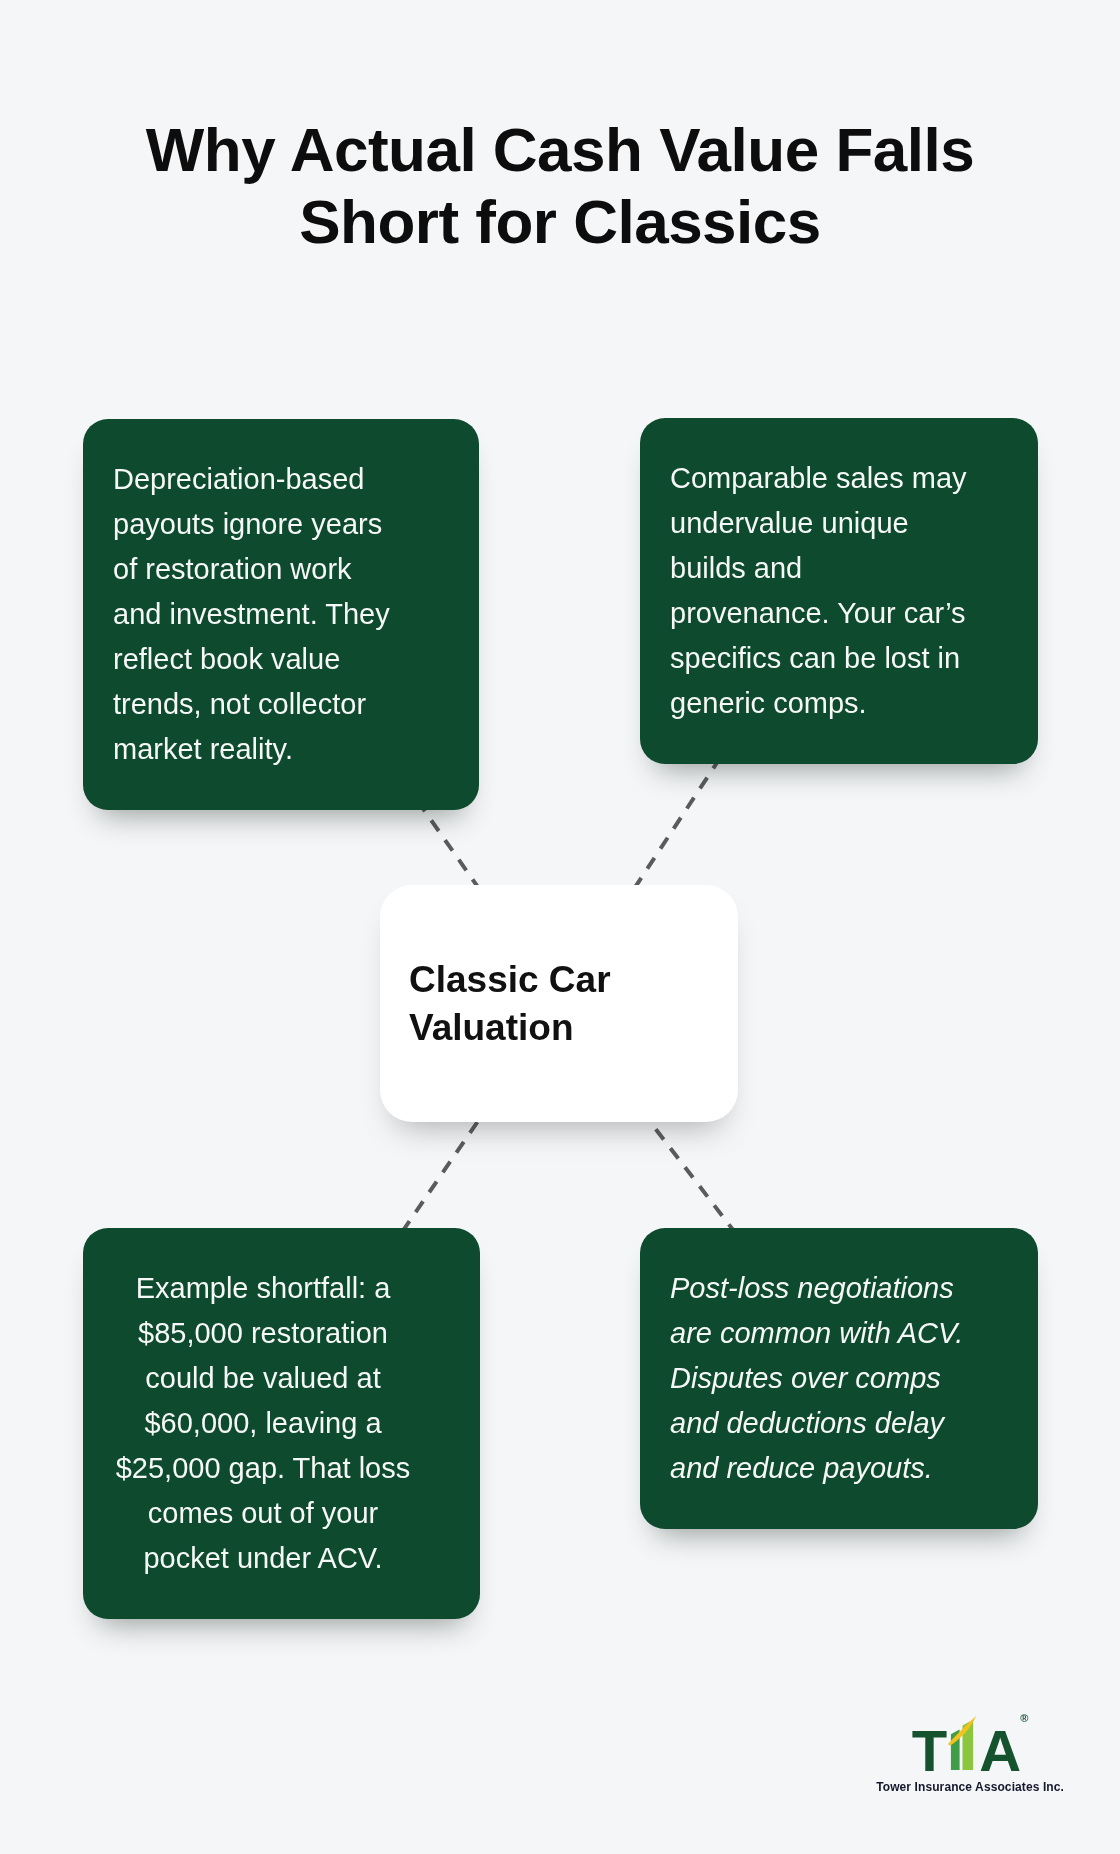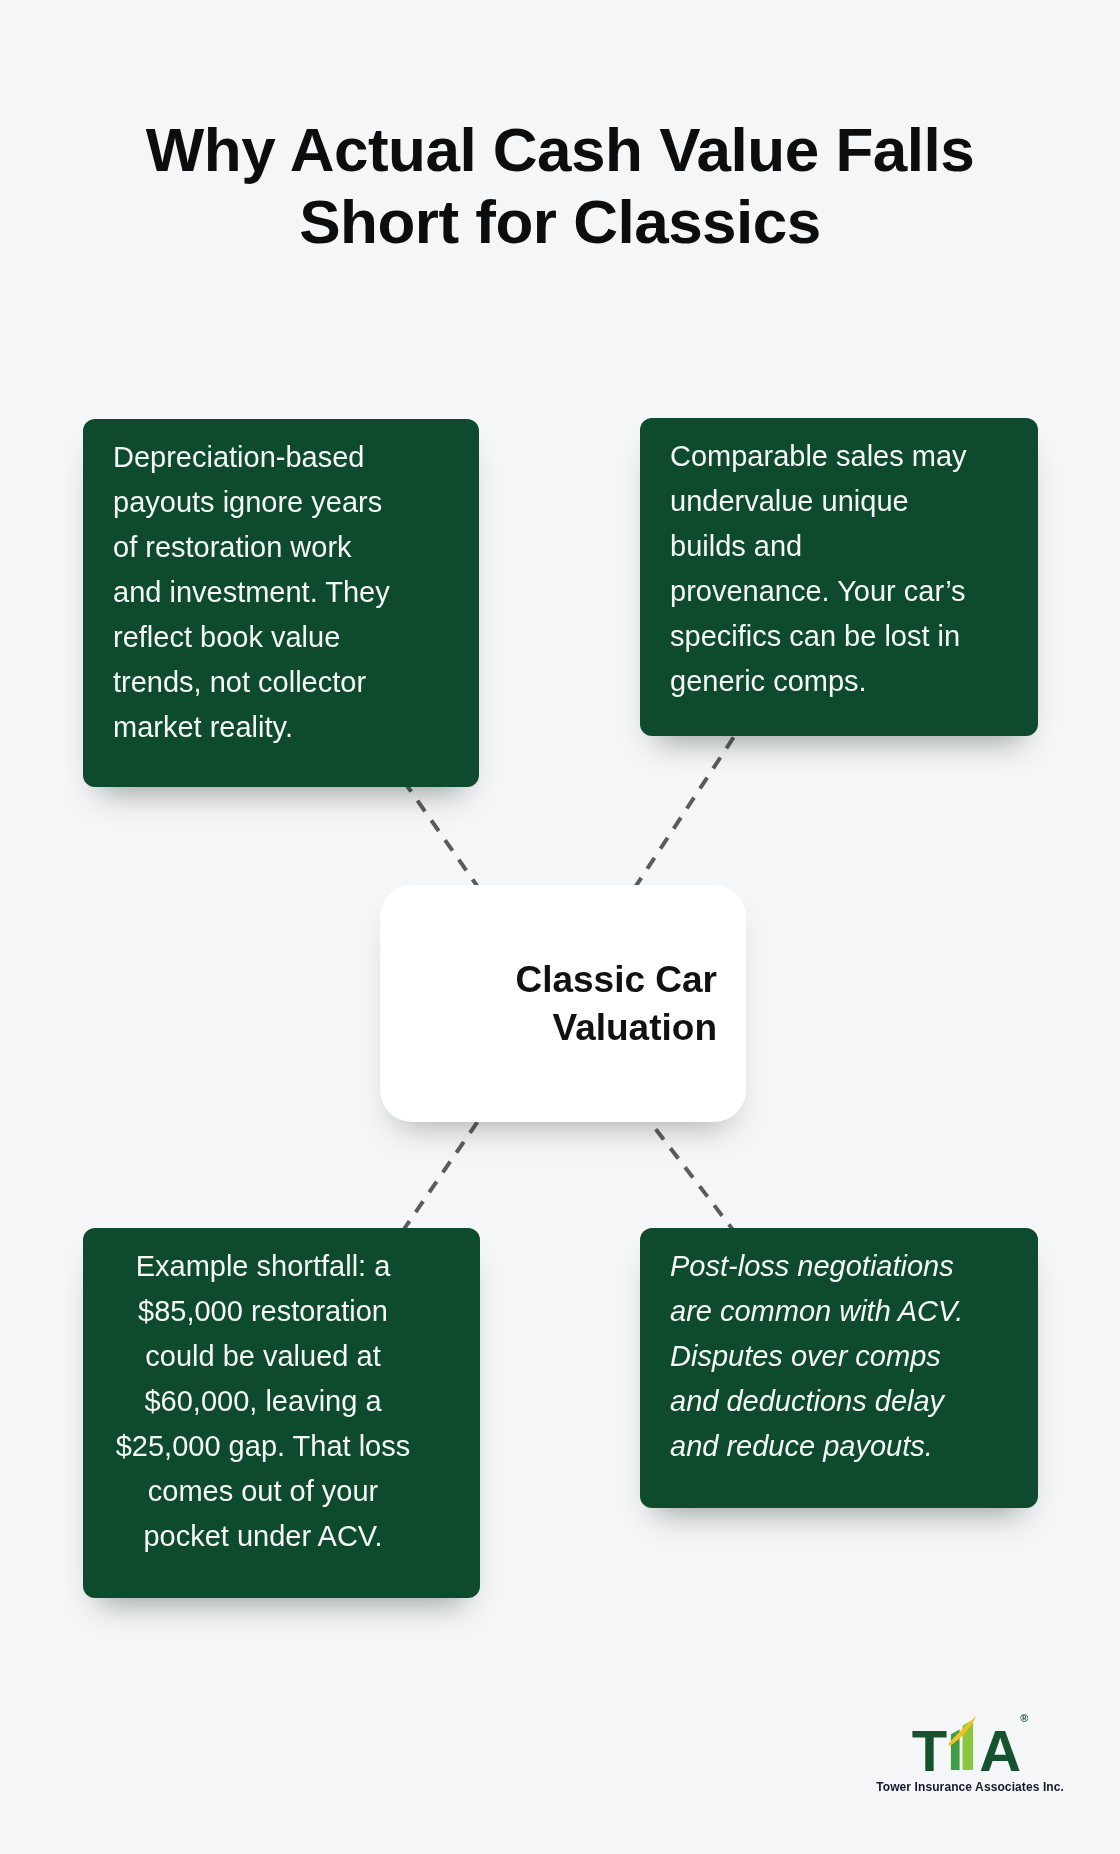--- a/index.html
+++ b/index.html
@@ -23,22 +23,22 @@
   .connector-line {
     stroke:var(--connector,#5a5b5d);
     stroke-width:4;
     stroke-dasharray:13 11;
     fill:none;
   }
 
   .card {
     position:absolute;
     background:var(--card-green,#0d4a2e);
-    border-radius:12px;
-    padding:16px 30px;
+    border-radius:25px;
+    padding:38px 30px;
     box-sizing:border-box;
     color:var(--card-text,#f6f8f7);
     font-size:29px; line-height:1.55;
     box-shadow:0 20px 30px -16px rgba(25,40,32,.45);
   }
   .card p { margin:0; }
   .card-tl { left:83px;  top:419px;  width:396px; min-height:368px; }
   .card-tr { left:640px; top:418px;  width:398px; min-height:318px; }
   .card-bl { left:83px;  top:1228px; width:397px; min-height:370px; }
   .card-br { left:640px; top:1228px; width:398px; min-height:280px; }
@@ -46,25 +46,24 @@
   .card-tr p { max-width:298px; }
   .card-bl p { max-width:300px;text-align:center; }
   .card-br p { max-width:300px;font-style:italic; }
 
   .center-node {
     position:absolute; left:380px; top:885px;
     width:358px; height:237px;
     background:var(--center-bg,#ffffff);
     border-radius:32px;
     display:flex; align-items:center; justify-content:center;
-    text-align:right;
+    text-align:left;
     color:var(--center-text,#111111);
     font-size:37px; font-weight:700; line-height:1.28;
     box-shadow:0 20px 32px -16px rgba(25,35,30,.35);
-    padding-left:8px;
   }
   .center-node .label { max-width:300px; }
 
   .brand-logo {
     position:absolute; right:56px; top:1714px;
     display:flex; flex-direction:column; align-items:center;
   }
   .logo-row { display:flex; align-items:flex-end; }
   .logo-letter {
     font-size:58px; font-weight:700; line-height:0.82;

